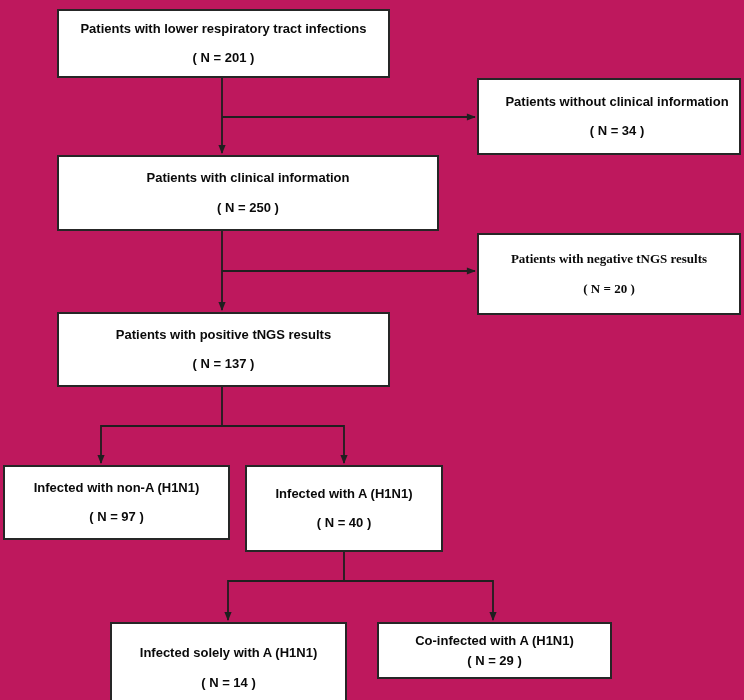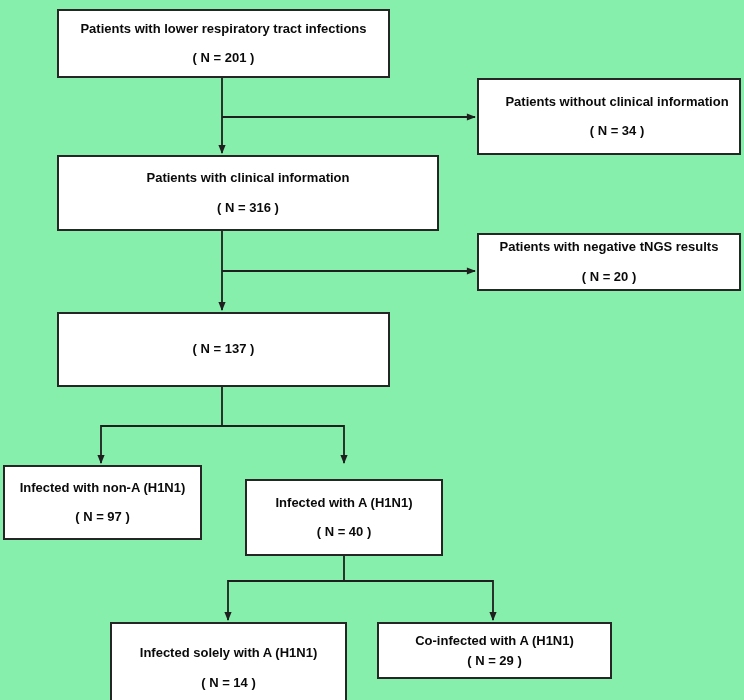--- a/index.html
+++ b/index.html
@@ -4,21 +4,21 @@
 <style>
   html, body {
     margin: 0;
     padding: 0;
     background: #ffffff;
   }
   .canvas {
     position: relative;
     width: 744px;
     height: 700px;
-    background: #86efac;
+    background: #be185d;
     font-family: "Liberation Sans", "DejaVu Sans", sans-serif;
     overflow: hidden;
   }
   .connectors {
     position: absolute;
     top: 0;
     left: 0;
     width: 744px;
     height: 700px;
   }
@@ -40,24 +40,24 @@
     padding: 4px 8px;
   }
   .flowbox.tight {
     gap: 2px;
     line-height: 1.35;
   }
   
   #box-lrti        { left: 57px;  top: 9px;   width: 333px; height: 69px; }
   #box-no-clinical { left: 477px; top: 78px;  width: 264px; height: 77px; padding-left: 24px; }
   #box-clinical    { left: 57px;  top: 155px; width: 382px; height: 76px; }
-  #box-negative    { left: 477px; top: 233px; width: 264px; height: 58px; }
+  #box-negative    { left: 477px; top: 233px; width: 264px; height: 82px; font-family: Liberation Serif, serif; }
   #box-positive    { left: 57px;  top: 312px; width: 333px; height: 75px; }
-  #box-non-a       { left: 3px;   top: 465px; width: 199px; height: 75px; }
-  #box-a           { left: 245px; top: 479px; width: 198px; height: 77px; }
+  #box-non-a       { left: 3px;   top: 465px; width: 227px; height: 75px; }
+  #box-a           { left: 245px; top: 465px; width: 198px; height: 87px; }
   #box-solely-a    { left: 110px; top: 622px; width: 237px; height: 92px; }
   #box-coinfected  { left: 377px; top: 622px; width: 235px; height: 57px; }
 </style>
 </head>
 <body>
 
 <div class="canvas">
 
   <svg class="connectors" width="744" height="700" viewBox="0 0 744 700" xmlns="http://www.w3.org/2000/svg">
     <defs>
@@ -88,29 +88,30 @@
     <span>( N = 201 )</span>
   </div>
 
   <div id="box-no-clinical" class="flowbox">
     <span>Patients without clinical information</span>
     <span>( N = 34 )</span>
   </div>
 
   <div id="box-clinical" class="flowbox">
     <span>Patients with clinical information</span>
-    <span>( N = 316 )</span>
+    <span>( N = 250 )</span>
   </div>
 
   <div id="box-negative" class="flowbox">
     <span>Patients with negative tNGS results</span>
     <span>( N = 20 )</span>
   </div>
 
   <div id="box-positive" class="flowbox">
+    <span>Patients with positive tNGS results</span>
     <span>( N = 137 )</span>
   </div>
 
   <div id="box-non-a" class="flowbox">
     <span>Infected with non-A (H1N1)</span>
     <span>( N = 97 )</span>
   </div>
 
   <div id="box-a" class="flowbox">
     <span>Infected with A (H1N1)</span>

